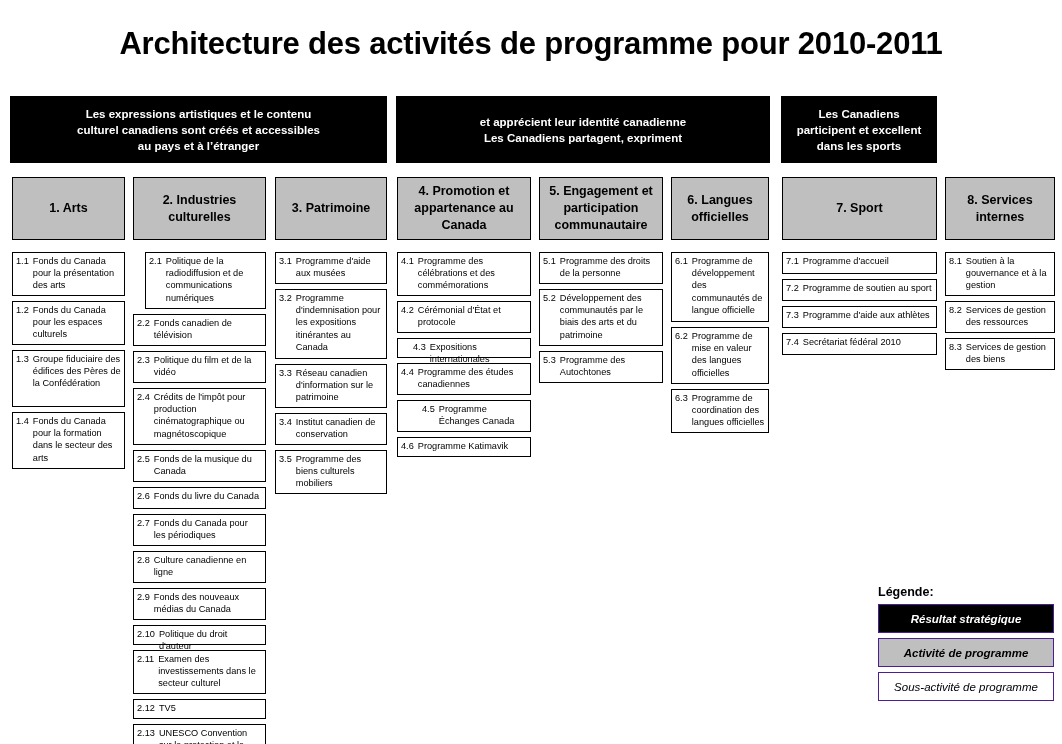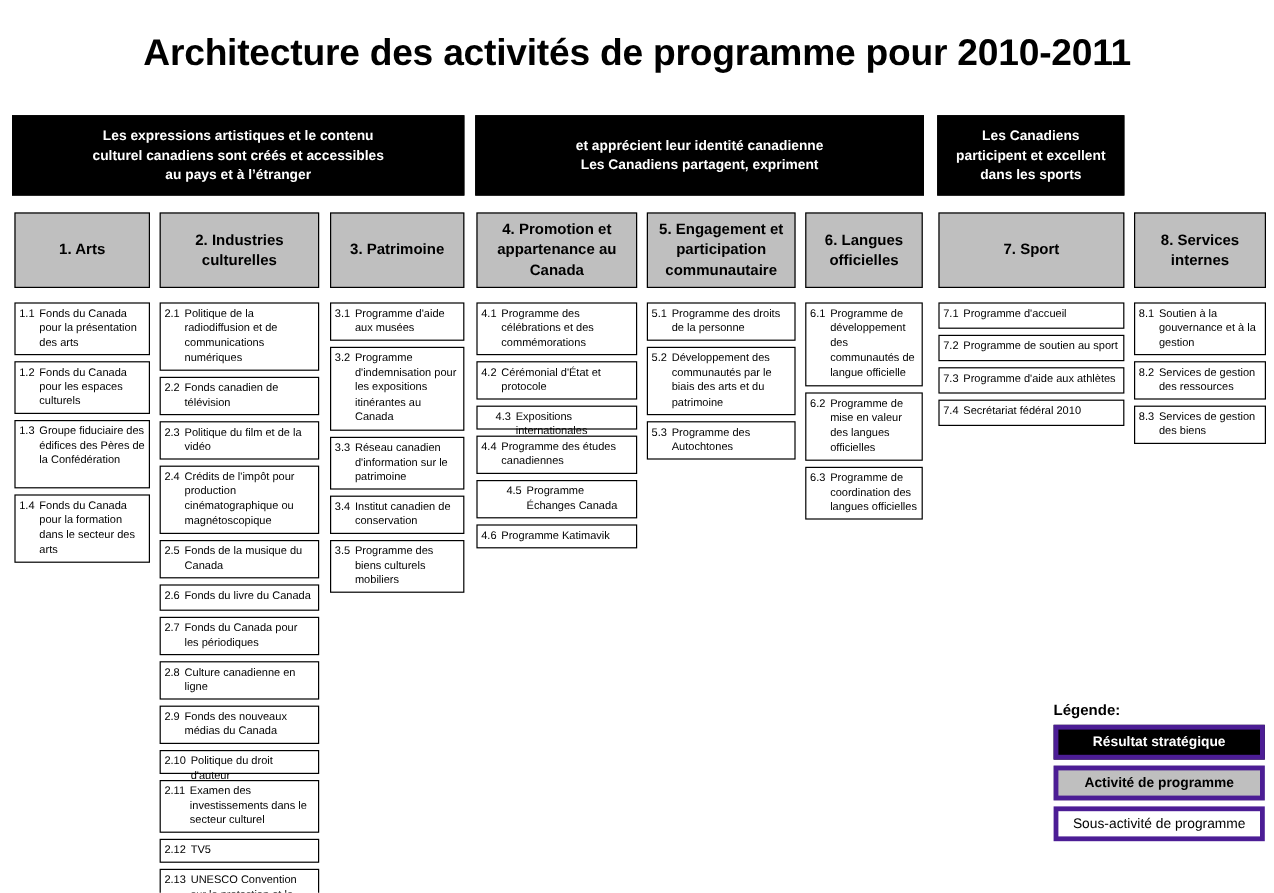--- a/index.html
+++ b/index.html
@@ -98,28 +98,29 @@
     top: 585px;
     width: 176px;
   }
   #legend-title {
     font-size: 12.5px;
     font-weight: bold;
     margin-bottom: 5px;
   }
   .legend-item {
     box-sizing: border-box;
-    border: 4px solid #4c1d95;
+    border: 1px solid #4c1d95;
     height: 29px;
     display: flex;
     align-items: center;
     justify-content: center;
     font-size: 11.5px;
     margin-bottom: 5px;
     text-align: center;
+    font-style: italic;
   }
   .legend-strategic {
     background: #000000;
     color: #ffffff;
     font-weight: bold;
   }
   .legend-activity {
     background: #bfbfbf;
     color: #000000;
     font-weight: bold;
@@ -219,21 +220,21 @@
       <div class="subact-box" style="height: 57px;">
         <span class="num">1.3</span>
         <span class="lbl">Groupe fiduciaire des édifices des Pères de la Confédération</span>
       </div>
       <div class="subact-box" style="height: 57px;">
         <span class="num">1.4</span>
         <span class="lbl">Fonds du Canada pour la formation dans le secteur des arts</span>
       </div>
     </div>
     <div class="subact-col" style="left: 133px; top: 252px; width: 133px;">
-      <div class="subact-box" style="height: 57px;">
+      <div class="subact-box" style="height: 57px; margin-left: 12px;">
         <span class="num">2.1</span>
         <span class="lbl">Politique de la radiodiffusion et de communications numériques</span>
       </div>
       <div class="subact-box" style="height: 32px;">
         <span class="num">2.2</span>
         <span class="lbl">Fonds canadien de télévision</span>
       </div>
       <div class="subact-box" style="height: 32px;">
         <span class="num">2.3</span>
         <span class="lbl">Politique du film et de la vidéo</span>

